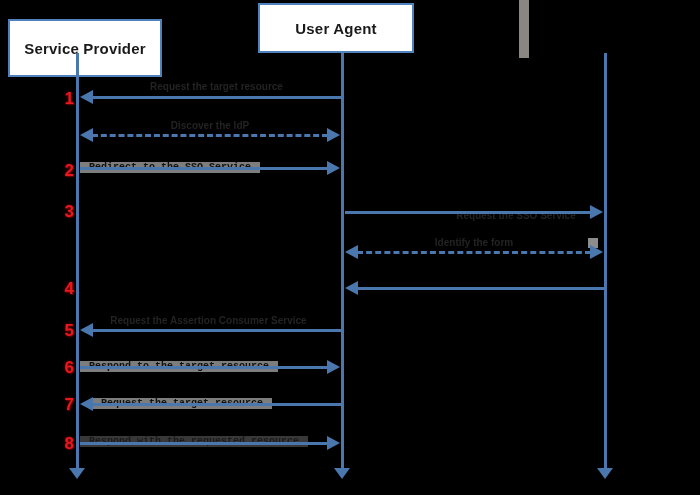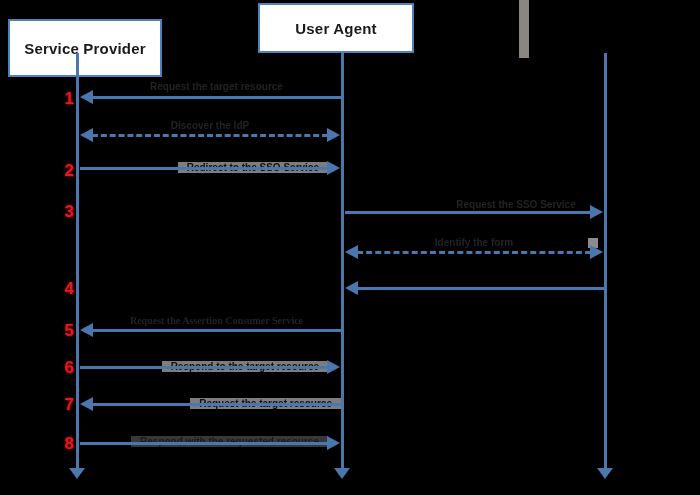--- a/index.html
+++ b/index.html
@@ -29,21 +29,21 @@
   }
   .head-right{
     position:absolute;width:0;height:0;
     border-top:7px solid transparent;border-bottom:7px solid transparent;
     border-left:13px solid #4a77ad;
   }
   .label-dark{
     position:absolute;text-align:center;font-size:10px;font-weight:bold;
     color:#232323;white-space:nowrap;
   }
-  .label-wrap{position:absolute;text-align:right;white-space:nowrap;}
+  .label-wrap{position:absolute;text-align:left;white-space:nowrap;font-family:Liberation Mono, monospace;}
   .label-bar{
     display:inline-block;background:#7d7d7d;color:#111111;
     font-size:10px;font-weight:bold;padding:0 9px;line-height:11px;height:11px;
   }
   .label-bar-dim{
     display:inline-block;background:rgba(125,125,125,0.45);color:#1b1b1b;
     font-size:10px;font-weight:bold;padding:0 9px;line-height:11px;height:11px;
   }
   .step-num{
     position:absolute;width:22px;text-align:right;
@@ -89,34 +89,34 @@
   <div class="msg-line dashed" style="left:92px;top:134px;width:236px;"></div>
   <div class="head-left" style="left:80px;top:128px;"></div>
   <div class="head-right" style="left:327px;top:128px;"></div>
 
   <div class="label-wrap" style="left:80px;top:157px;width:248px;">
     <span class="label-bar">Redirect to the SSO Service</span>
   </div>
   <div class="msg-line" style="left:80px;top:167px;width:248px;"></div>
   <div class="head-right" style="left:327px;top:161px;"></div>
 
-  <div class="label-dark" style="left:345px;top:199px;width:246px;padding-left:48px;">Request the SSO Service</div>
+  <div class="label-dark" style="left:345px;top:210px;width:246px;padding-left:48px;">Request the SSO Service</div>
   <div class="msg-line" style="left:345px;top:211px;width:246px;"></div>
   <div class="head-right" style="left:590px;top:205px;"></div>
 
   <div class="label-dark" style="left:357px;top:237px;width:234px;">Identify the form</div>
   <div class="artifact" style="left:588px;top:238px;width:10px;height:10px;"></div>
   <div class="msg-line dashed" style="left:357px;top:251px;width:234px;"></div>
   <div class="head-left" style="left:345px;top:245px;"></div>
   <div class="head-right" style="left:590px;top:245px;"></div>
 
   <div class="msg-line" style="left:357px;top:287px;width:247px;"></div>
   <div class="head-left" style="left:345px;top:281px;"></div>
 
-  <div class="label-dark" style="left:92px;top:315px;width:249px;font-family:Liberation Serif, serif;">Request the Assertion Consumer Service</div>
+  <div class="label-dark" style="left:84px;top:315px;width:249px;">Request the Assertion Consumer Service</div>
   <div class="msg-line" style="left:92px;top:329px;width:249px;"></div>
   <div class="head-left" style="left:80px;top:323px;"></div>
 
   <div class="label-wrap" style="left:80px;top:356px;width:248px;">
     <span class="label-bar">Respond to the target resource</span>
   </div>
   <div class="msg-line" style="left:80px;top:366px;width:248px;"></div>
   <div class="head-right" style="left:327px;top:360px;"></div>
 
   <div class="label-wrap" style="left:92px;top:393px;width:249px;">

